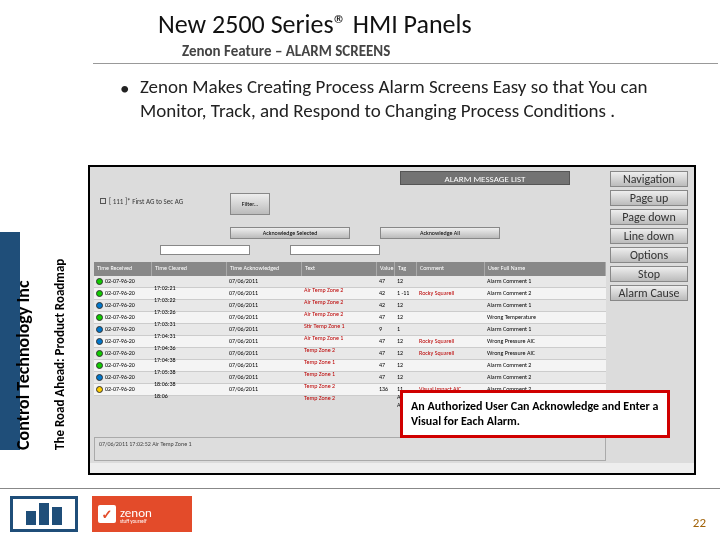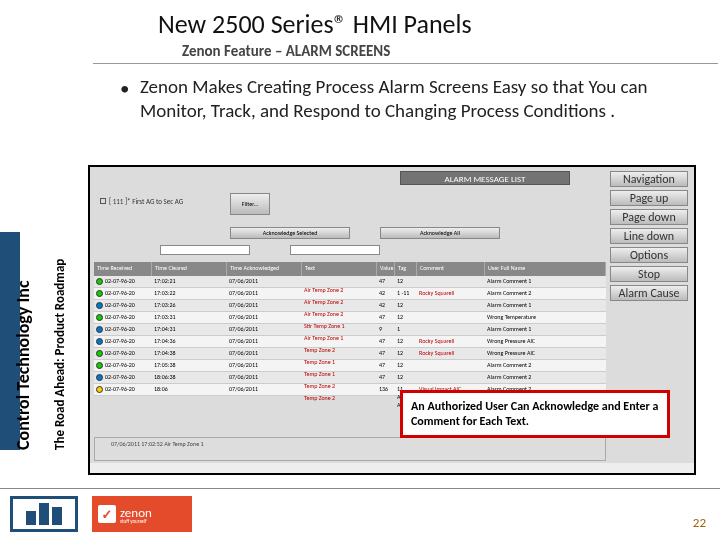--- a/index.html
+++ b/index.html
@@ -29,30 +29,30 @@
   .ss-ack { position: absolute; top: 60px; left: 140px; width: 120px; height: 12px; background:linear-gradient(#eee,#bbb); border:1px solid #888; font-size:6px; display:flex;align-items:center;justify-content:center;}
   .ss-ack2 { position: absolute; top: 60px; left: 290px; width: 120px; height: 12px; background:linear-gradient(#eee,#bbb); border:1px solid #888; font-size:6px; display:flex;align-items:center;justify-content:center;}
   .ss-drop1 { position: absolute; top: 78px; left: 70px; width: 90px; height: 10px; border:1px solid #888; background:#fff;}
   .ss-drop2 { position: absolute; top: 78px; left: 200px; width: 90px; height: 10px; border:1px solid #888; background:#fff;}
   .ss-headrow { position: absolute; top: 95px; left: 4px; right: 88px; height: 14px; background: #888; display:flex; }
   .ss-headrow div { border-right:1px solid #aaa; color:#fff; font-size:6px; padding:2px 3px; }
   .ss-table { position: absolute; top: 109px; left: 4px; right: 88px; }
   .ss-row { height: 12px; display:flex; font-size:6px; background:#e8e8e8; border-bottom:1px solid #ccc; }
   .ss-row:nth-child(even){ background:#f4f4f4; }
   .ss-row .c1 { width: 58px; padding:1px 2px; }
-  .ss-row .c2 { width: 75px; padding:1px 2px; }
+  .ss-row .c2 { width: 75px; padding:8px 2px; }
   .ss-row .c3 { width: 75px; padding:1px 2px; }
   .ss-row .c4 { width: 75px; padding:10px 2px; color:#b00; }
   .ss-row .c5 { width: 18px; padding:1px 2px; }
   .ss-row .c6 { width: 22px; padding:1px 2px; }
   .ss-row .c7 { width: 68px; padding:1px 2px; color:#b00;}
   .ss-row .c8 { flex:1; padding:1px 2px; }
   .led { display:inline-block; width:7px; height:7px; border-radius:50%; margin-right:2px; vertical-align:middle; border:1px solid #333;}
   .led.g { background:#1c0; } .led.b { background:#07c; } .led.y { background:#fc0; }
-  .ss-statusbar { position:absolute; bottom:12px; left:4px; right:88px; height:24px; background:#ddd; border:1px solid #aaa; font-size:6px; padding:2px 16px; color:#444;}
+  .ss-statusbar { position:absolute; bottom:12px; left:4px; right:88px; height:24px; background:#ddd; border:1px solid #aaa; font-size:6px; padding:2px 4px; color:#444;}
   .ss-bottom { position:absolute; bottom:0; left:0; right:0; height:10px; background:#eee; }
 
   .callout { position: absolute; top: 390px; left: 400px; width: 270px; border: 3px solid #d00000; background: #fff; padding: 6px 8px; font-size: 12px; font-weight: bold; line-height: 1.25; }
 
   .cti-logo { position: absolute; top: 496px; left: 10px; width: 68px; height: 36px; border: 3px solid #1f4e79; background: #fff; display:flex; align-items:center; justify-content:center; }
   .cti-logo .bars { display:flex; align-items:flex-end; gap:3px; }
   .cti-logo .bar { width:10px; background:#1f4e79; }
   .cti-logo .b1{height:14px;} .cti-logo .b2{height:22px;} .cti-logo .b3{height:18px;}
 
   .zenon-logo { position: absolute; top: 496px; left: 92px; width: 100px; height: 36px; background: #e34b2a; color:#fff; display:flex; align-items:center; padding-left:6px; font-size:13px; gap:4px;}
@@ -204,21 +204,21 @@
           <div class="c5">136</div>
           <div class="c6">11 AUK/m AU</div>
           <div class="c7">Visual Impact AlC</div>
           <div class="c8">Alarm Comment 2</div>
         </div>
       </div>
     <div class="ss-statusbar">07/06/2011 17:02:52  Air Temp Zone 1</div>
     <div class="ss-bottom"></div>
   </div>
 
-  <div class="callout">An Authorized User Can Acknowledge and Enter a Comment for Each Text.</div>
+  <div class="callout">An Authorized User Can Acknowledge and Enter a Visual for Each Alarm.</div>
 
   <div class="cti-logo">
     <div class="bars">
         <div class="bar b1"></div>
         <div class="bar b2"></div>
         <div class="bar b3"></div>
       </div>
   </div>
   <div class="zenon-logo">
     <div class="zenon-check">✓</div>

